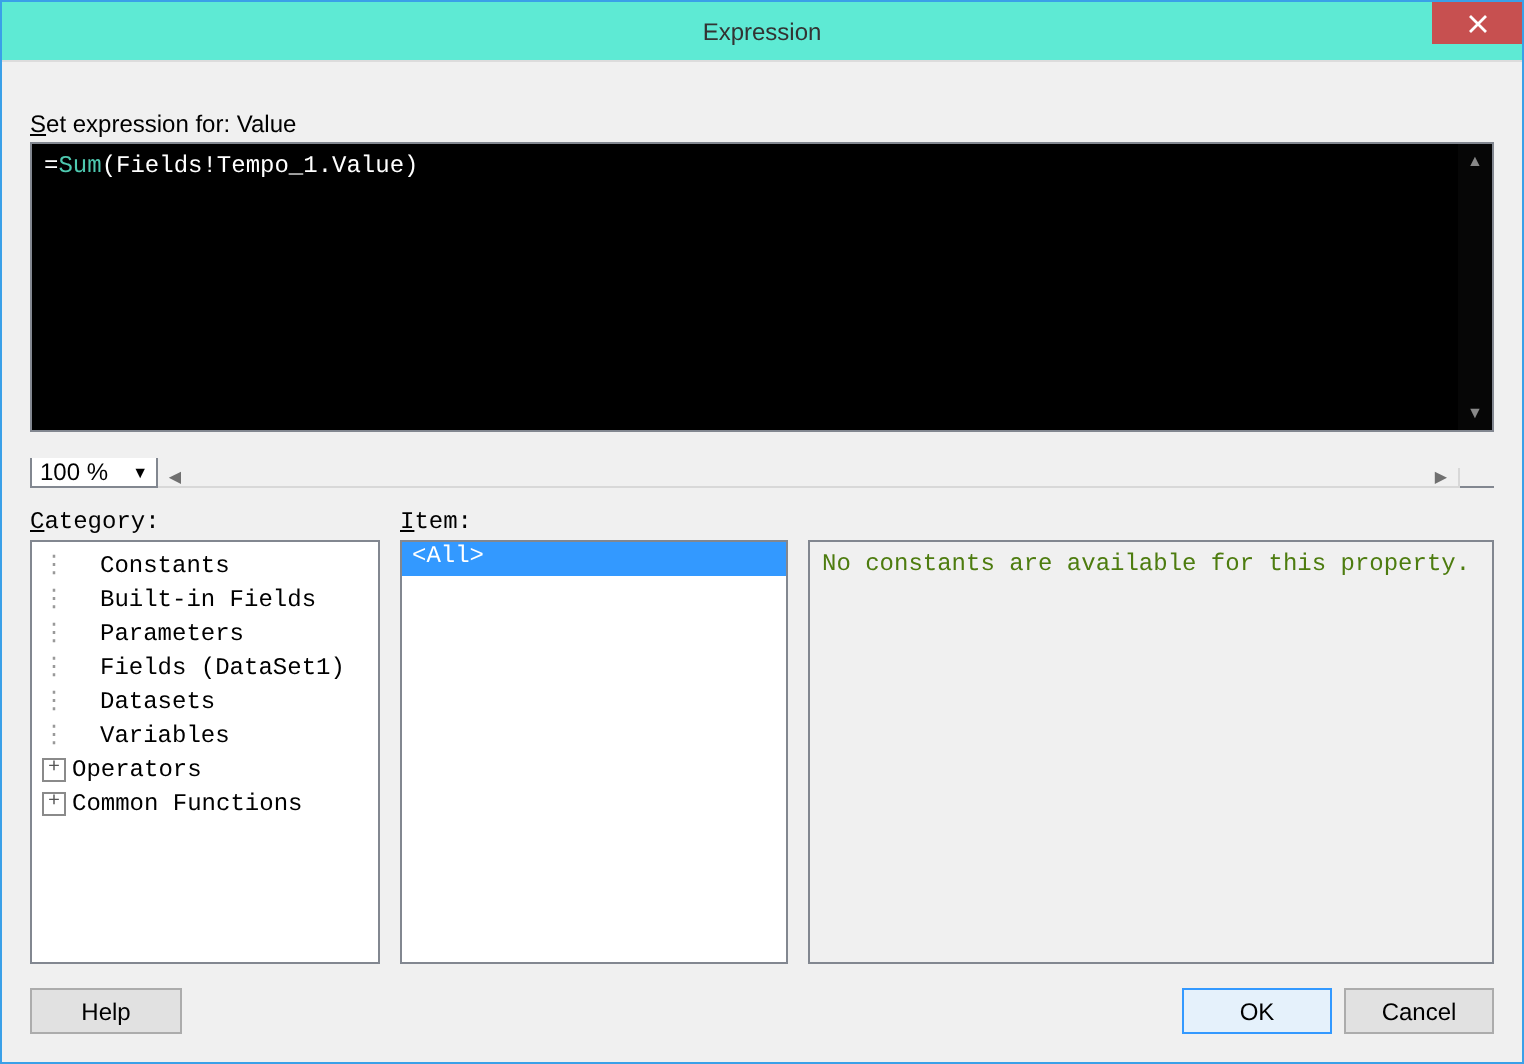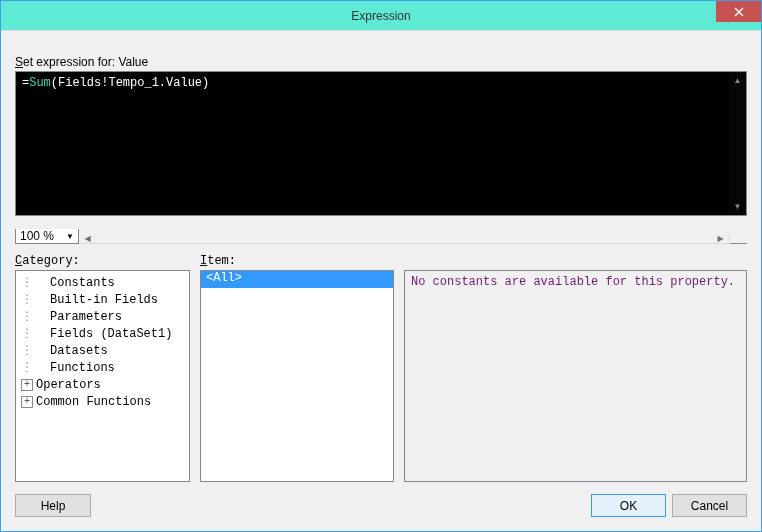--- a/index.html
+++ b/index.html
@@ -27,21 +27,21 @@
   .hscroll .trk { flex:1; }
   .hscroll-end {width:17px; background:#000; border:1px solid #828790; border-top:none; border-left:none;}
   .triple { display:flex; gap:10px; margin-top:10px; flex:1; min-height:0;}
   .col { display:flex; flex-direction:column;font-family:Liberation Mono, monospace; }
   .col.cat { width:175px; }
   .col.item { width:194px; }
   .col.desc { flex:1; }
   .col-label { margin-bottom:2px; }
   .col-label .ul { text-decoration:underline; }
   .panel { flex:1; background:#fff; border:1px solid #828790; overflow:auto; font-size:12px; }
-  .panel.desc { background:#f0f0f0; padding:4px 6px; color:#701a75;}
+  .panel.desc { background:#f0f0f0; padding:4px 6px; color:#4d7c0f;}
   .tree { padding:3px 2px; }
   .tree-node { display:flex; align-items:center; height:17px; padding-left:3px; white-space:nowrap;}
   .tree-node .exp { width:12px; height:12px; border:1px solid #8a8a8a; display:inline-flex; align-items:center; justify-content:center; font-size:10px; line-height:10px; margin-right:3px; color:#555; background:#fff;}
   .tree-node .noexp { width:12px; margin-right:3px; display:inline-block;}
   .tree-node.ind .dots { color:#999; letter-spacing:2px; margin-right:2px; width:12px; display:inline-block; text-align:left;}
   .tree-node .lbl {}
   .list {}
   .list-item { height:17px; display:flex; align-items:flex-start; padding:0 5px; }
   .list-item.selected { background:#3399ff; color:#fff; }
   .buttons-row { display:flex; margin-top:12px; }
@@ -113,21 +113,21 @@
                 <span class="lbl">Fields (DataSet1)</span>
               </div>
             <div class="tree-node ind">
                 <span class="dots">⋮</span>
                 <span class="noexp"></span>
                 <span class="lbl">Datasets</span>
               </div>
             <div class="tree-node ind">
                 <span class="dots">⋮</span>
                 <span class="noexp"></span>
-                <span class="lbl">Functions</span>
+                <span class="lbl">Variables</span>
               </div>
             <div class="tree-node">
                 <span class="exp">+</span>
                 <span class="lbl">Operators</span>
               </div>
             <div class="tree-node">
                 <span class="exp">+</span>
                 <span class="lbl">Common Functions</span>
               </div>
           </div>

